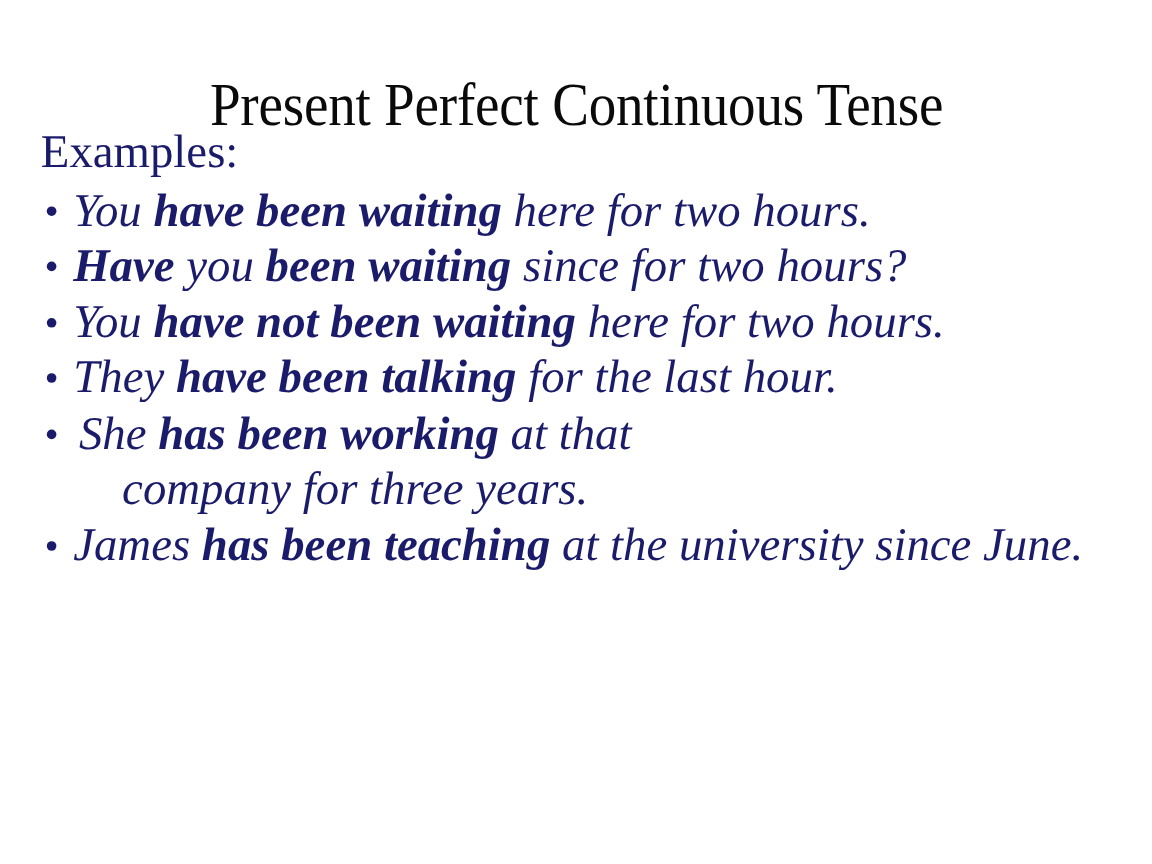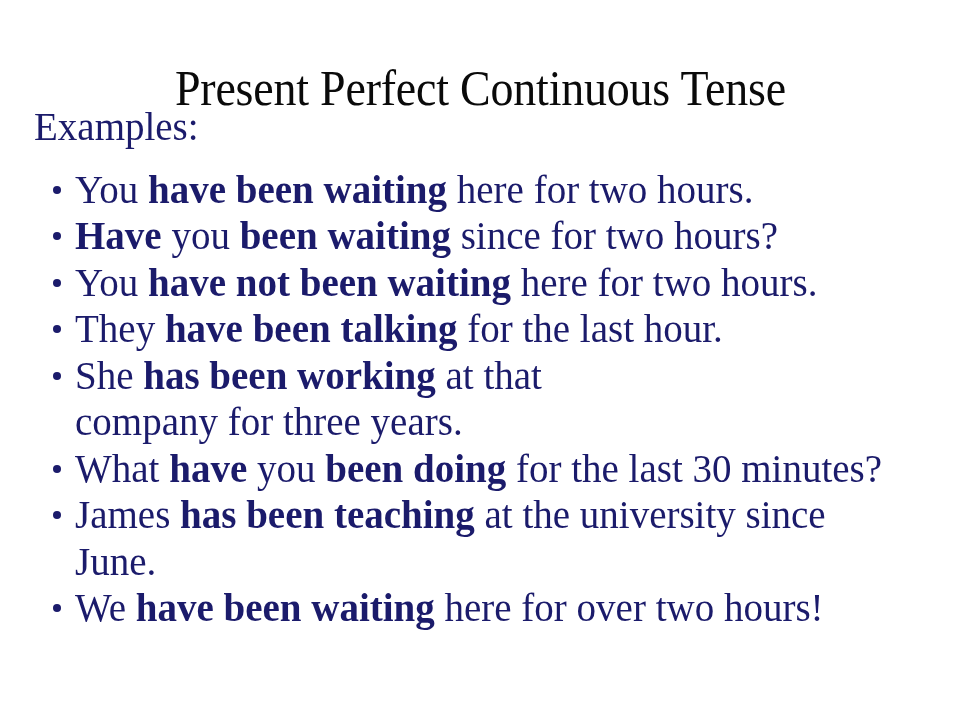--- a/index.html
+++ b/index.html
@@ -52,22 +52,23 @@
     line-height: 46.5px;
   }
   .lead-line {
     margin: 0 0 1px 0;
     font-weight: 400;
     color: #1b1b6b;
     white-space: nowrap;
   }
   .bullet-list {
     list-style: none;
-    margin: 16px;
+    margin: 2px;
     padding: 0;
+    font-style: italic;
   }
   .bullet-item {
     position: relative;
     padding-left: 25px;
     margin: 0;
     color: #1b1b6b;
   }
   .bullet-dot {
     position: absolute;
     left: 3px;
@@ -77,21 +78,21 @@
     border-radius: 50%;
     background: #1b1b6b;
   }
   .bullet-text {
     display: block;
   }
   .bullet-text b {
     font-weight: 700;
   }
   
-  .wrap-1 { max-width: 470px; }
+  .wrap-1 { max-width: 470px; text-align: center; }
   .wrap-2 { max-width: 480px; }
 </style>
 </head>
 <body>
 
 <div class="slide">
 
   <div class="title-area">
     <h1 class="slide-title">Present Perfect Continuous Tense</h1>
   </div>
@@ -114,26 +115,18 @@
         <li class="bullet-item">
           <span class="bullet-dot"></span>
           <span class="bullet-text"><span>They </span><b>have been talking</b><span> for the last hour.</span></span>
         </li>
         <li class="bullet-item">
           <span class="bullet-dot"></span>
           <span class="bullet-text wrap-1"><span>She </span><b>has been working</b><span> at that company for three years.</span></span>
         </li>
         <li class="bullet-item">
           <span class="bullet-dot"></span>
-          <span class="bullet-text"><span>What </span><b>have</b><span> you </span><b>been doing</b><span> for the last 30 minutes?</span></span>
-        </li>
-        <li class="bullet-item">
-          <span class="bullet-dot"></span>
           <span class="bullet-text"><span>James </span><b>has been teaching</b><span> at the university since June.</span></span>
-        </li>
-        <li class="bullet-item">
-          <span class="bullet-dot"></span>
-          <span class="bullet-text"><span>We </span><b>have been waiting</b><span> here for over two hours!</span></span>
         </li>
       </ul>
   </div>
 
 </div>
 
 </body></html>

